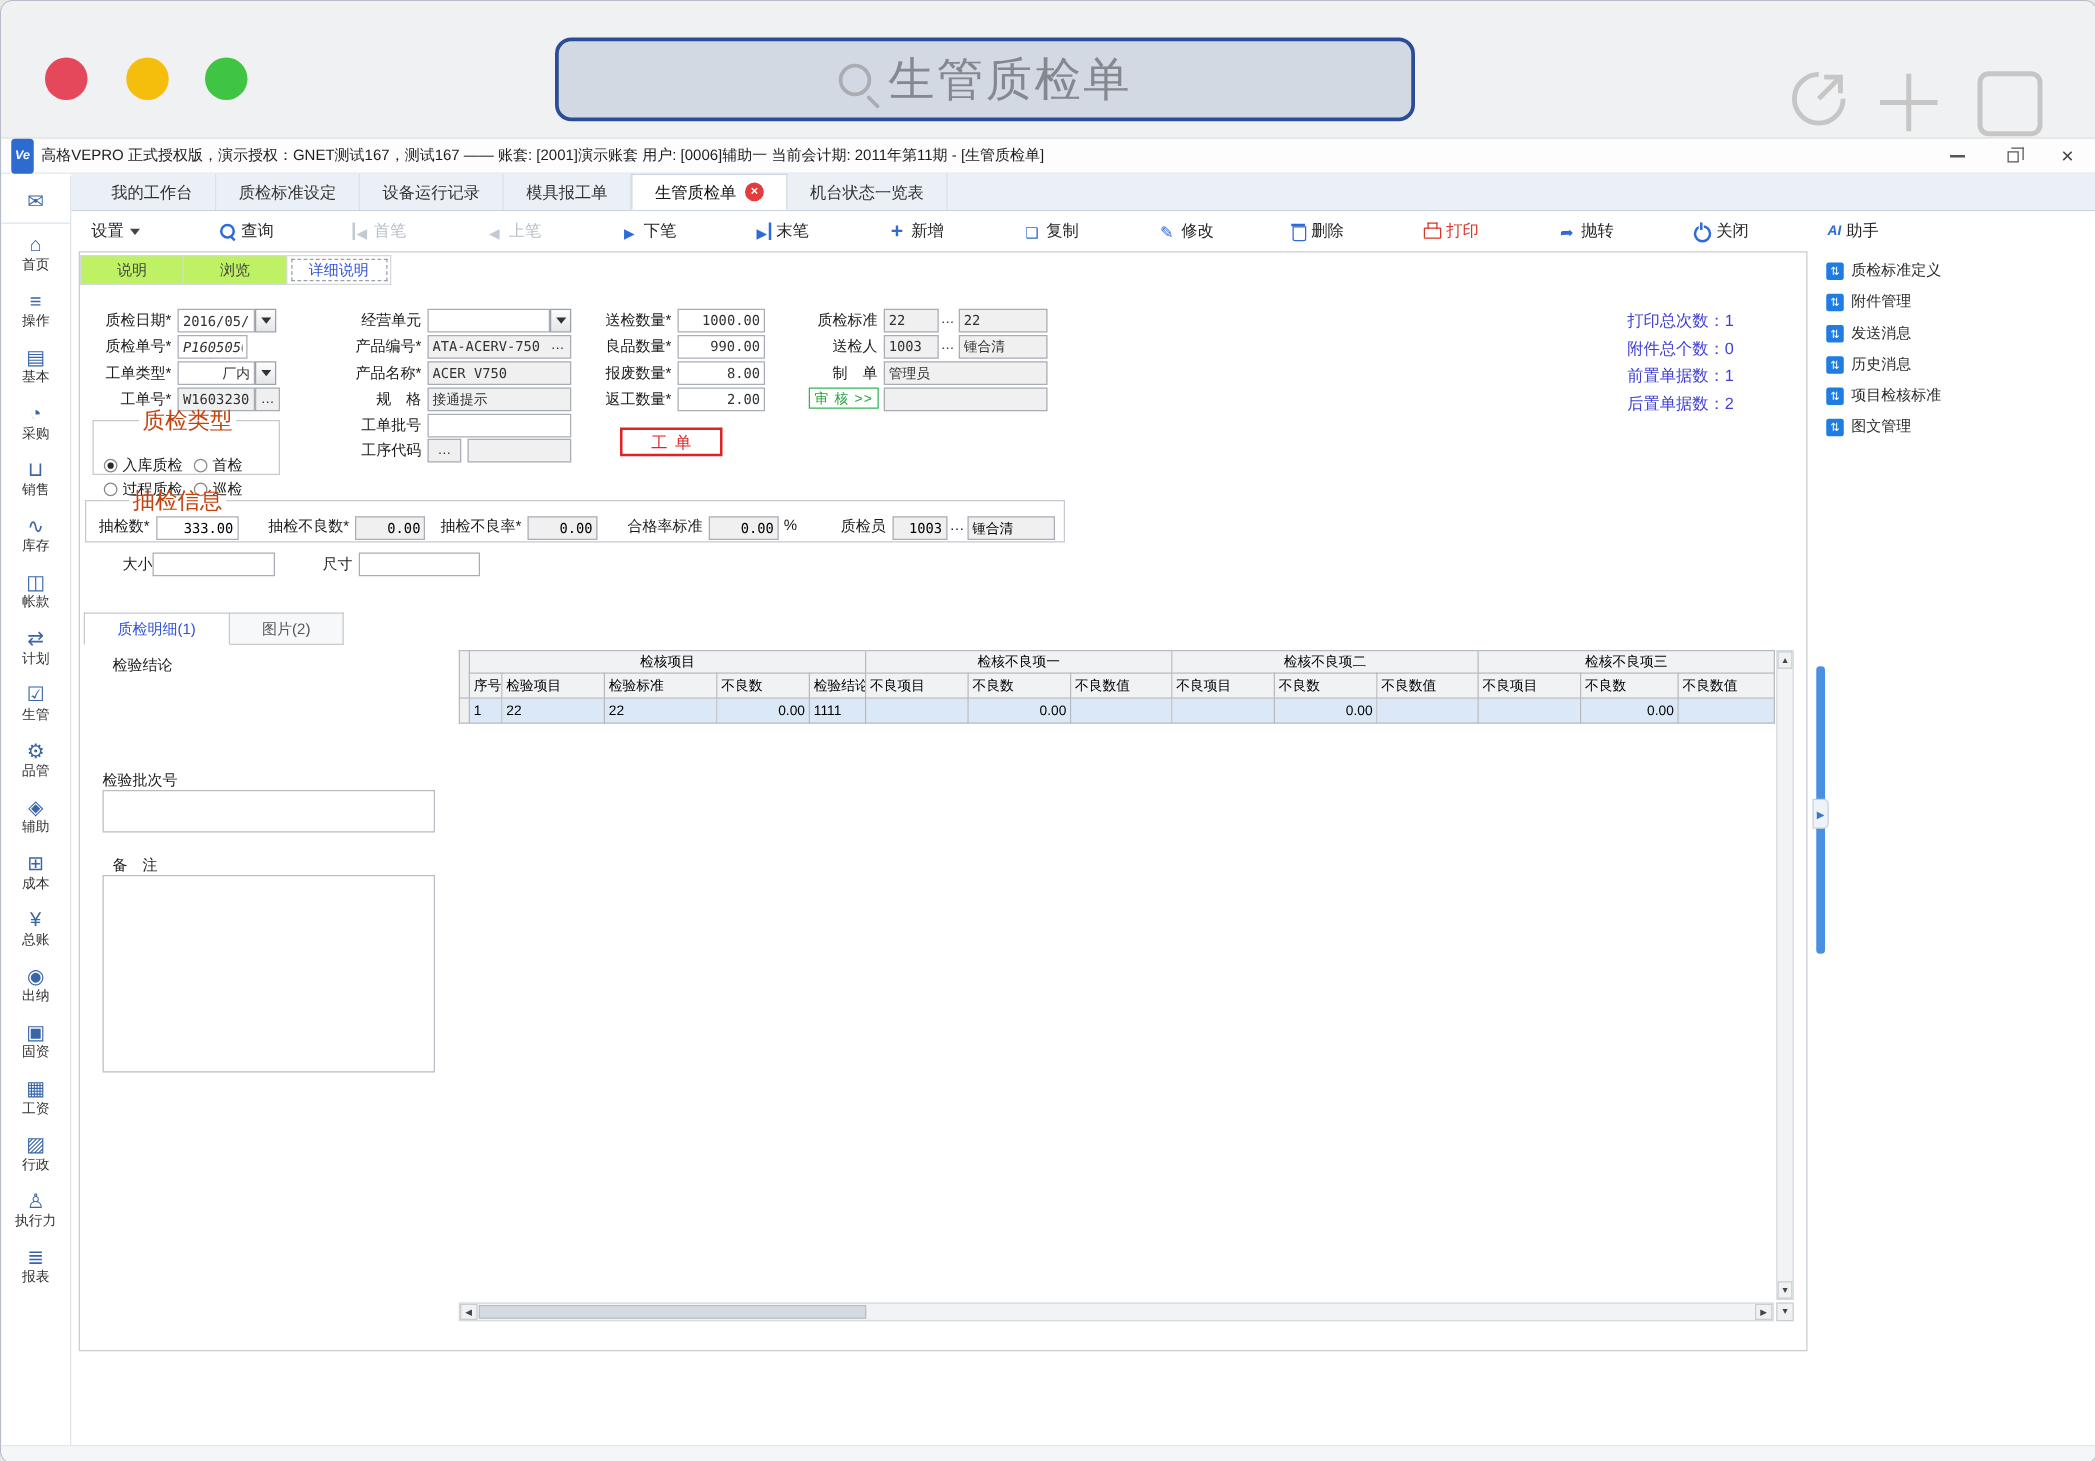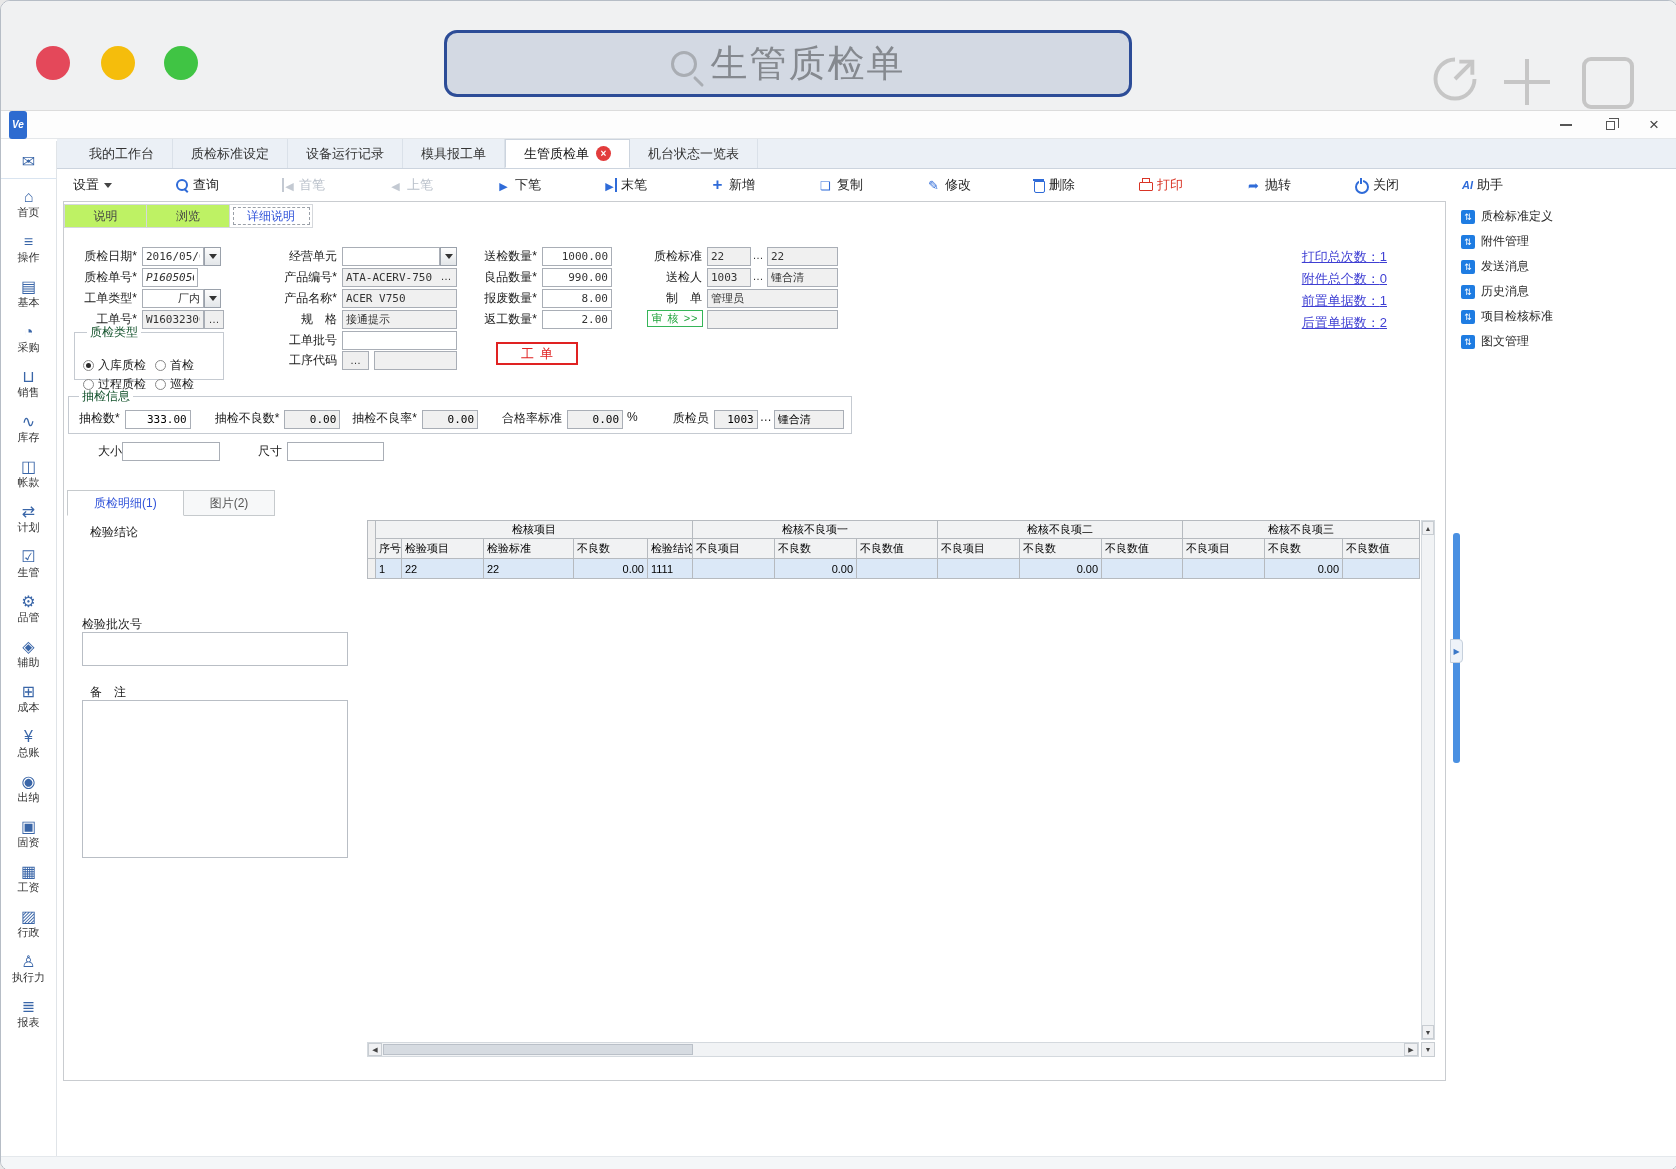--- a/index.html
+++ b/index.html
@@ -82,27 +82,27 @@
   .lbl{position:absolute;font-size:12px;color:#1a1a1a;text-align:right;line-height:19px;white-space:nowrap;}
   .fld{position:absolute;height:19px;border:1px solid #a9aeb6;background:#fff;font-family:"DejaVu Sans Mono",monospace;font-size:11px;color:#333;padding:0 3px;}
   .fld.g{background:#f0f0f0;}
   .fld.r{text-align:right;}
   input.fld{outline:none;}
   .dd{position:absolute;width:17px;height:19px;border:1px solid #9aa1ab;background:linear-gradient(#fdfdfd,#e3e6e9);display:flex;align-items:center;justify-content:center;}
   .dd::before{content:"";width:0;height:0;border-left:4px solid transparent;border-right:4px solid transparent;border-top:5px solid #333;}
   .dots{position:absolute;width:20px;height:19px;border:1px solid #a9aeb6;background:#efefef;font-size:11px;text-align:center;line-height:17px;color:#333;}
   .dots.inside{border:none;background:transparent;width:16px;}
   .groupbox{position:absolute;border:1px solid #c5cad1;}
-  .groupbox legend, fieldset legend{font-size:12px;color:#14532d;padding:0 3px;}
+  .groupbox legend, fieldset legend{font-size:18px;color:#c2410c;padding:0 3px;margin-left:24px;}
   .rd{width:11px;height:11px;border:1px solid #888;border-radius:50%;background:#fff;display:inline-block;margin-right:4px;vertical-align:-2px;}
   .rd.on::before{content:"";display:block;width:5px;height:5px;border-radius:50%;background:#2a2a2a;margin:2px;}
   .radio-opt{position:absolute;font-size:12px;color:#1a1a1a;white-space:nowrap;}
   .btn-order{position:absolute;border:2px solid #e02222;color:#e02222;background:#fff;font-size:13px;letter-spacing:6px;display:flex;align-items:center;justify-content:center;padding-left:6px;}
   .btn-audit{position:absolute;border:1px solid #35b558;color:#1ea23a;background:#fdfffd;font-size:11px;display:flex;align-items:center;justify-content:center;letter-spacing:1px;}
-  .stats{position:absolute;right:58px;top:44px;text-align:center;font-size:13px;color:#3f3fd3;line-height:22px;text-decoration:underline;}
+  .stats{position:absolute;right:58px;top:44px;text-align:center;font-size:13px;color:#3f3fd3;line-height:22px;}
   .sampling{position:absolute;left:4px;top:186px;width:784px;height:46px;border:1px solid #c5cad1;margin:0;padding:0 0 0 10px;display:flex;align-items:center;}
   .sampling .item{display:flex;align-items:flex-start;position:relative;height:19px;}
   .slbl{font-size:12px;color:#1a1a1a;margin-right:5px;white-space:nowrap;}
   .sfld{height:19px;border:1px solid #a9aeb6;font-family:"DejaVu Sans Mono",monospace;font-size:11px;padding:0 3px;text-align:right;}
   .sfld.g{background:#f0f0f0;} .sfld.w{background:#fff;}
 
   .dtabs{position:absolute;left:3px;top:288px;display:flex;}
   .dtab{height:26px;padding:0 26px;display:flex;align-items:center;font-size:12px;color:#555;background:#f7f8f9;border:1px solid #c6cacd;border-left:none;}
   .dtab:first-child{border-left:1px solid #c6cacd;}
   .dtab.active{background:#fff;color:#2f52d9;border-bottom:1px solid #fff;}
@@ -152,20 +152,21 @@
       <path d="M12 3a9 9 0 1 0 9 9"></path>
         <path d="M14 4h6v6"></path>
         <path d="M20 4l-8 8"></path>
     </svg>
     <span class="macico mi-plus"></span>
     <span class="macico mi-square"></span>
   </div>
 
   <div class="wintitle">
     <span class="velogo">Ve</span>
+    <span class="wtext">高格VEPRO 正式授权版，演示授权：GNET测试167，测试167 —— 账套: [2001]演示账套  用户: [0006]辅助一    当前会计期: 2011年第11期     - [生管质检单]</span>
     <span class="winctrl">
       <span class="wmin"></span>
       <span class="wrest"></span>
       <span class="wclose">×</span>
     </span>
   </div>
 
   <div class="tabbar">
     <div class="tab">
         <span>我的工作台</span>

